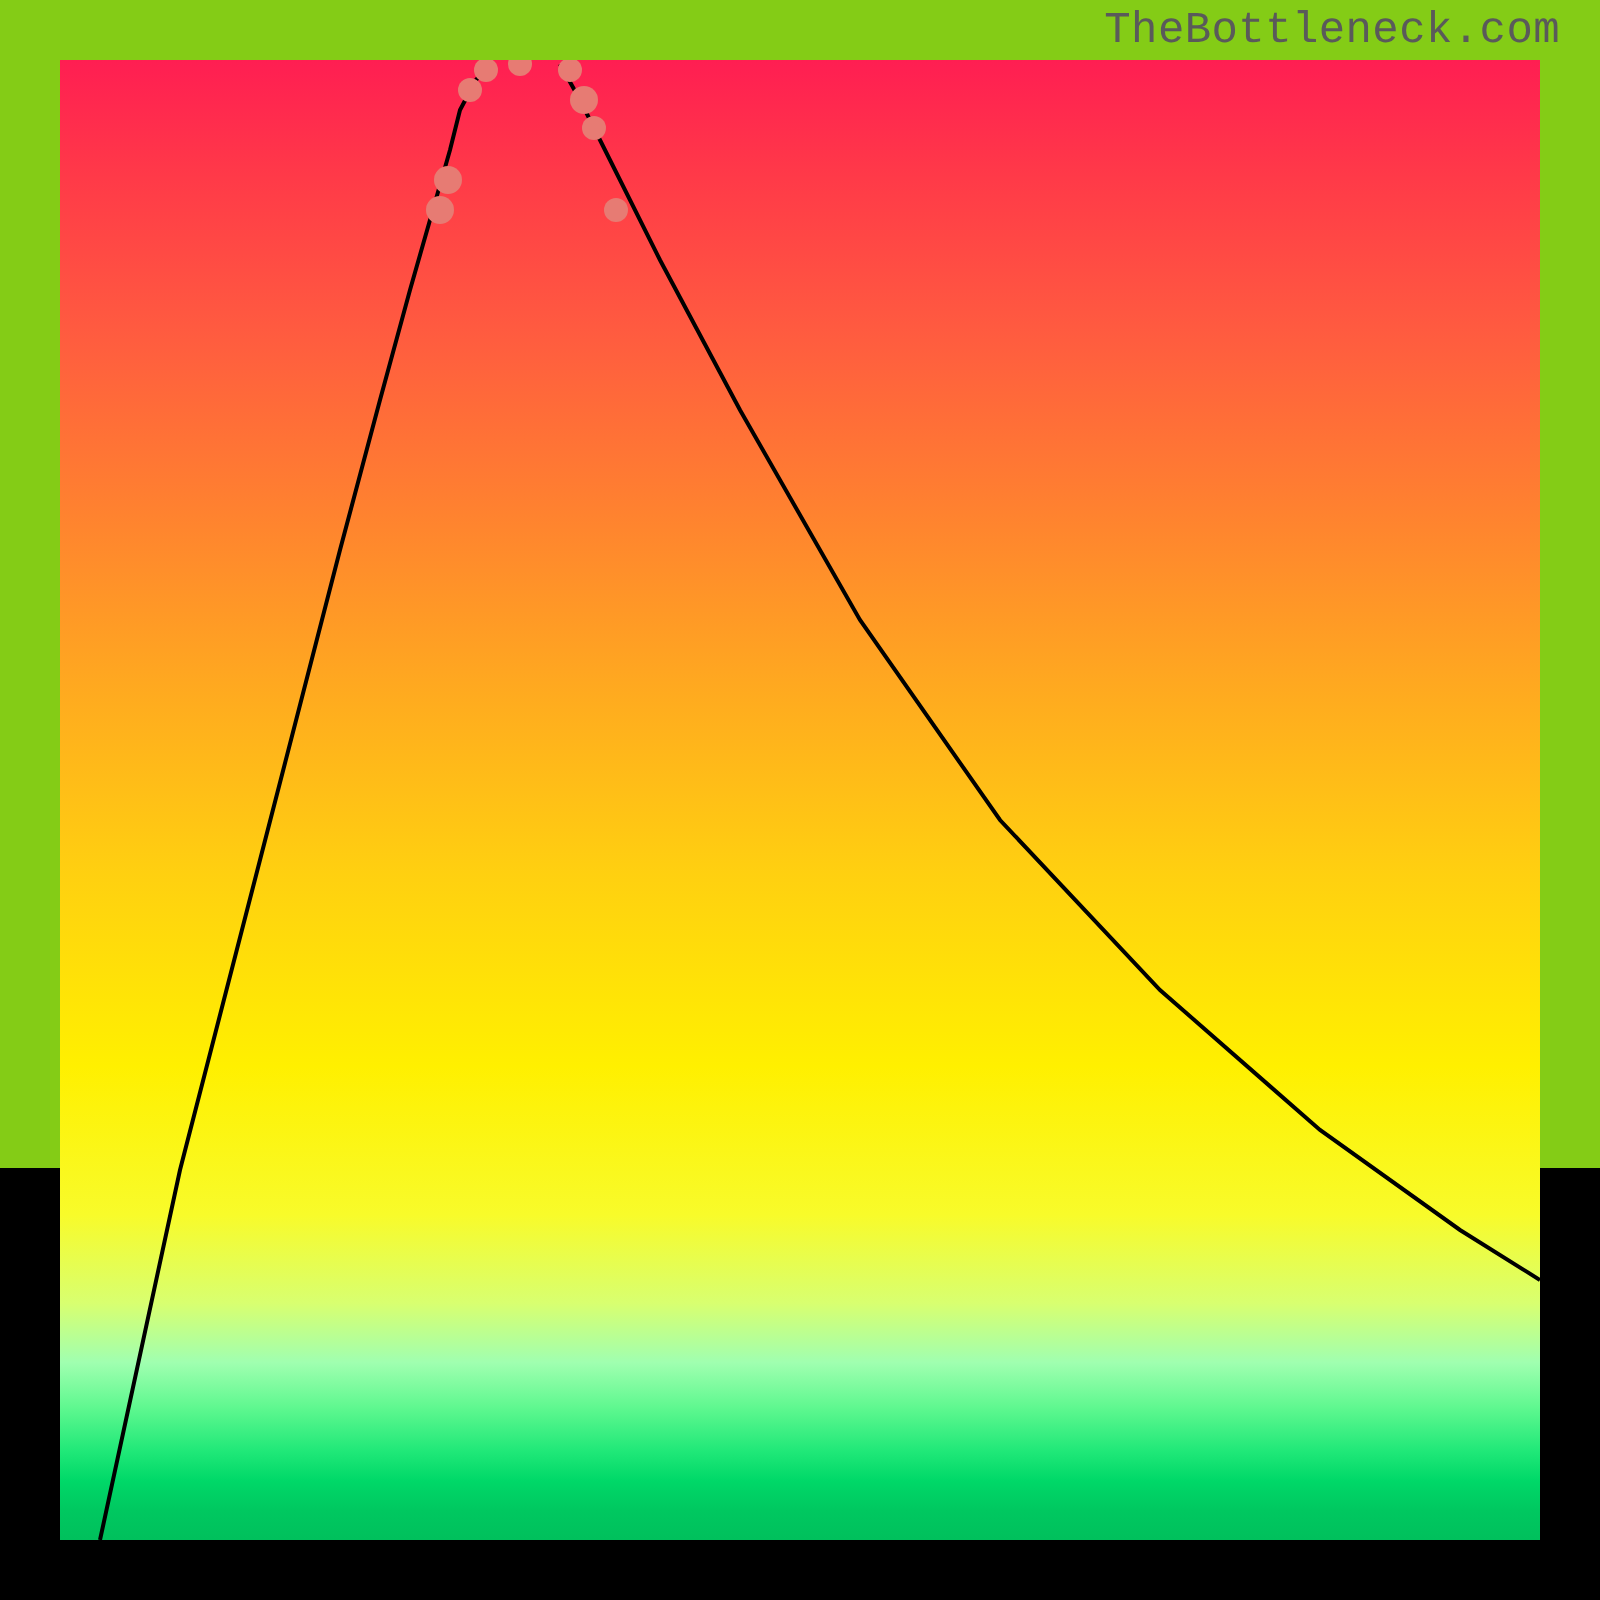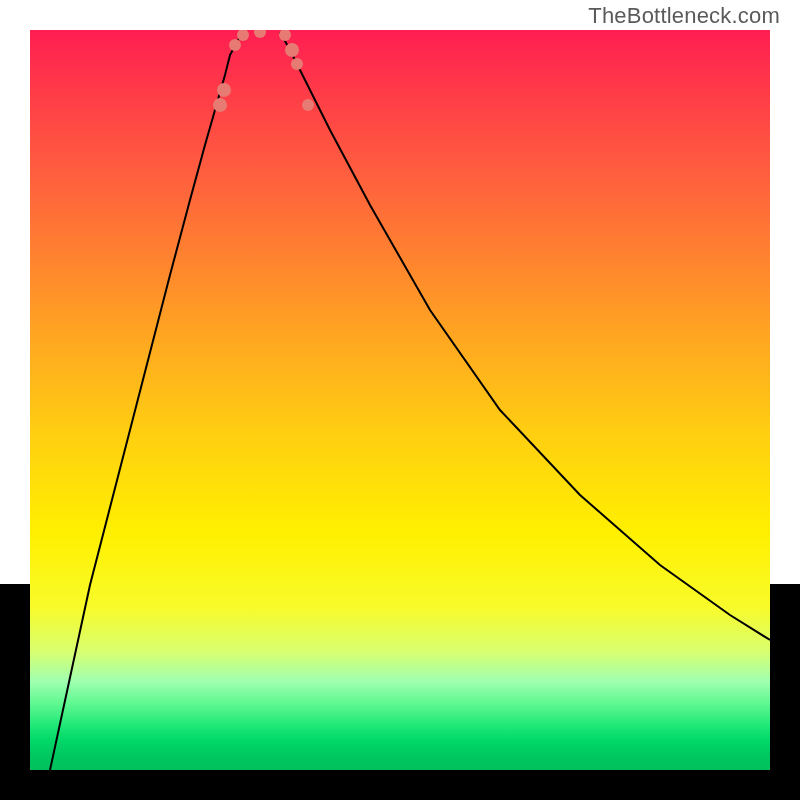--- a/index.html
+++ b/index.html
@@ -8,21 +8,22 @@
     width: 800px;
     height: 800px;
     background: #000;
     overflow: hidden;
     font-family: Arial, Helvetica, sans-serif;
   }
   .frame {
     position: relative;
     width: 800px;
     height: 584px;
-    background: #ffffff;
+    background: #84cc16;
+    font-family: Liberation Mono, monospace;
   }
   .plot-area {
     position: absolute;
     left: 30px;
     top: 30px;
     width: 740px;
     height: 740px;
     background: linear-gradient(
       to bottom,
       #ff1e52 0%,

